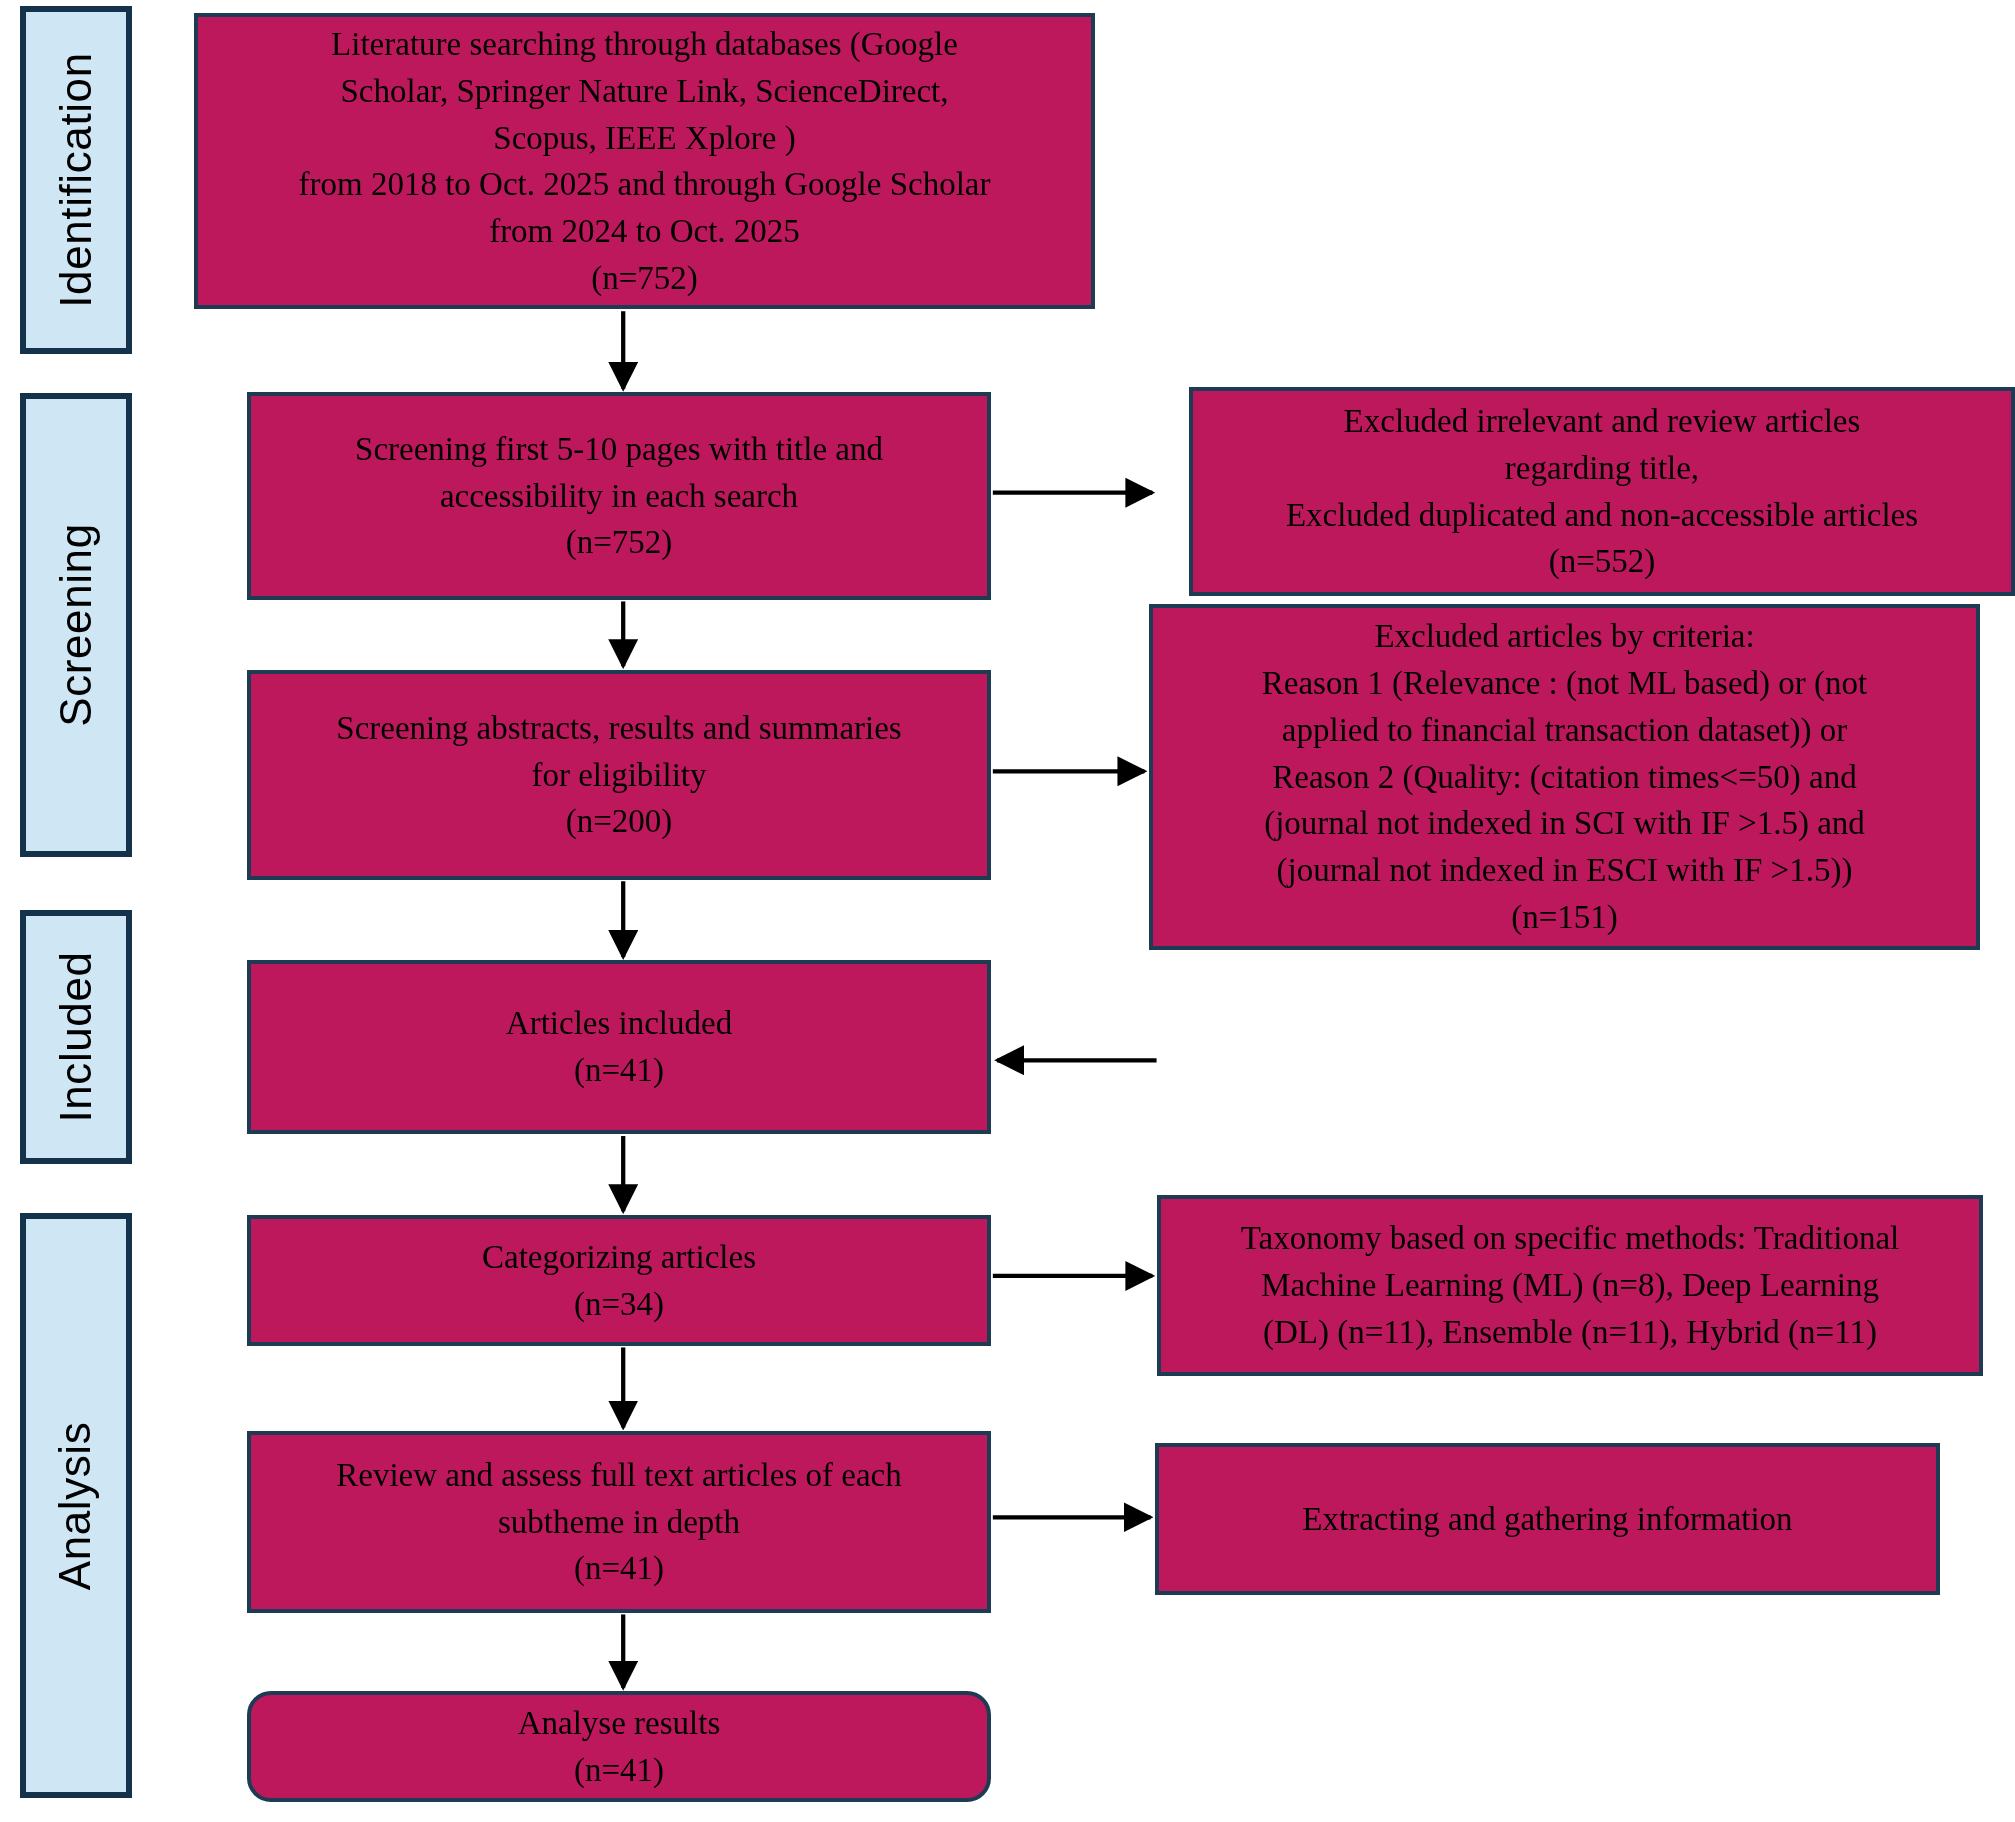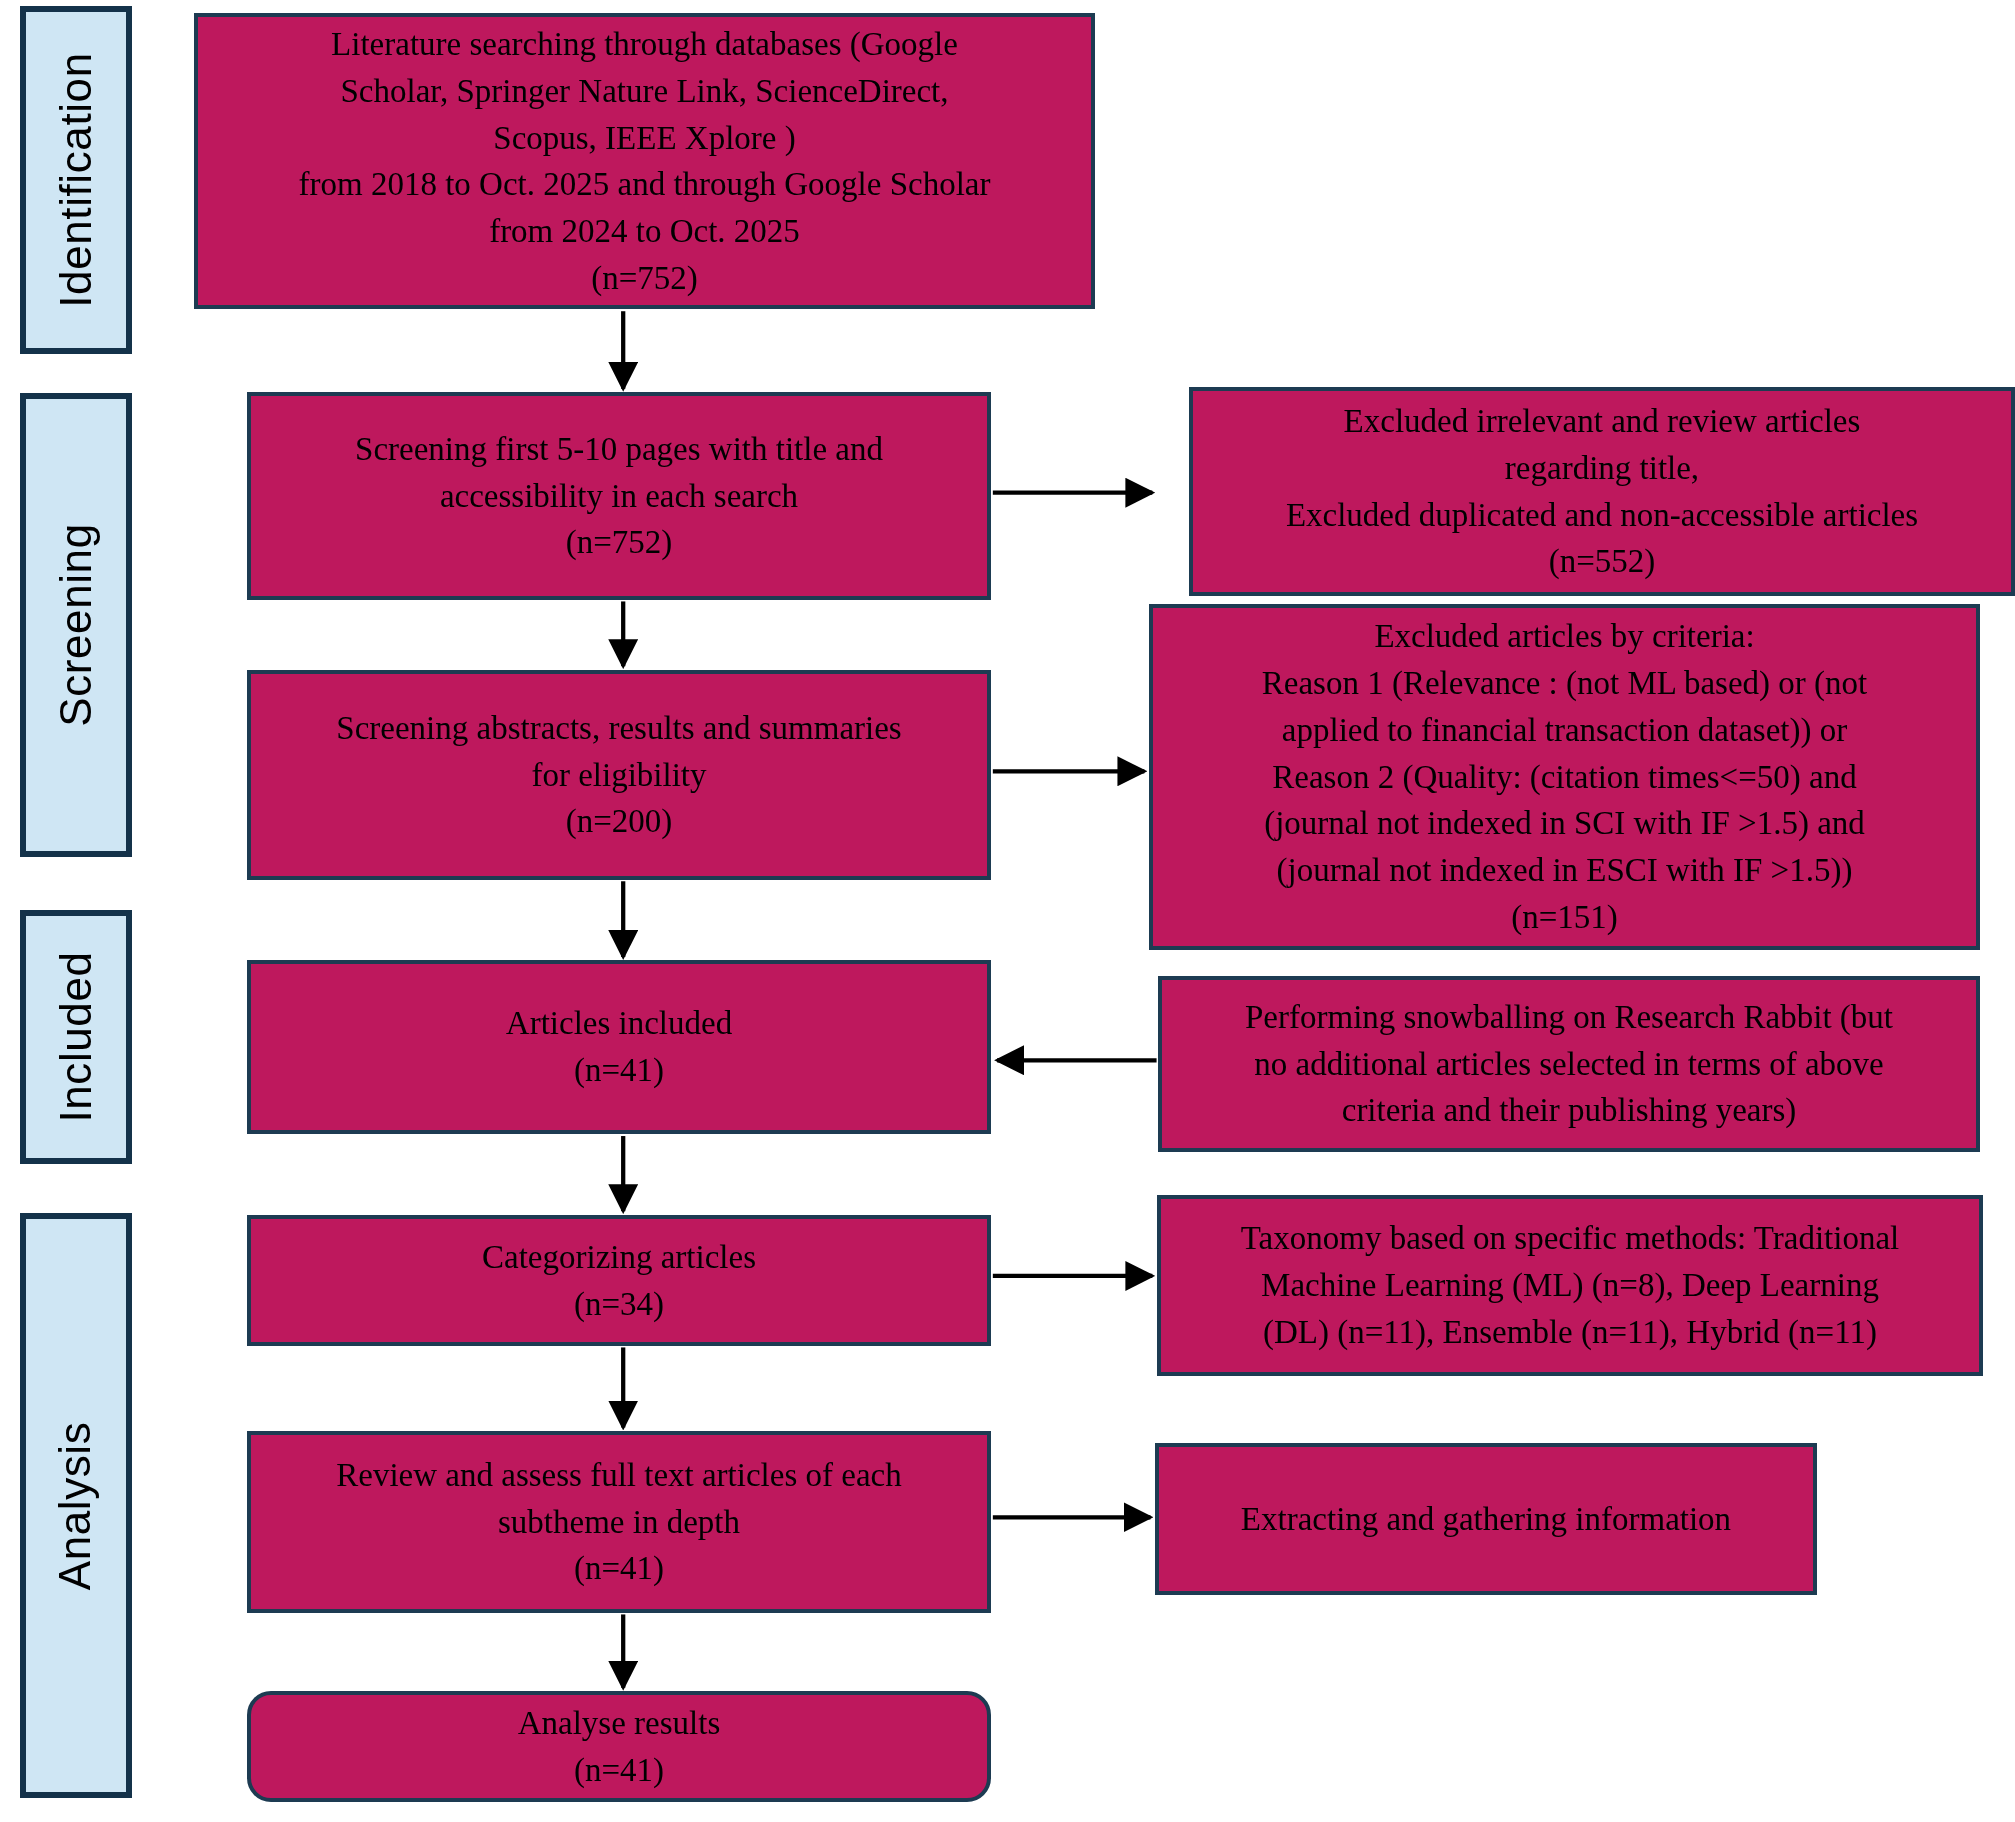--- a/index.html
+++ b/index.html
@@ -116,22 +116,19 @@
 regarding title,
 Excluded duplicated and non-accessible articles
 (n=552)</div>
   <div class="flowbox" style="left:1149px; top:604px; width:831px; height:346px;">Excluded articles by criteria:
 Reason 1 (Relevance : (not ML based) or (not
 applied to financial transaction dataset)) or
 Reason 2 (Quality: (citation times&lt;=50) and
 (journal not indexed in SCI with IF &gt;1.5) and
 (journal not indexed in ESCI with IF &gt;1.5))
 (n=151)</div>
-  <div class="flowbox" style="left:1158px; top:976px; width:822px; height:176px;">Performing snowballing on Research Rabbit (but
-no additional articles selected in terms of above
-criteria and their publishing years)</div>
   <div class="flowbox" style="left:1157px; top:1195px; width:826px; height:181px;">Taxonomy based on specific methods: Traditional
 Machine Learning (ML) (n=8), Deep Learning
 (DL) (n=11), Ensemble (n=11), Hybrid (n=11)</div>
-  <div class="flowbox" style="left:1155px; top:1443px; width:662px; height:152px;">Extracting and gathering information</div>
+  <div class="flowbox" style="left:1155px; top:1443px; width:785px; height:152px;">Extracting and gathering information</div>
 
 </div>
 
 
 </body></html>

